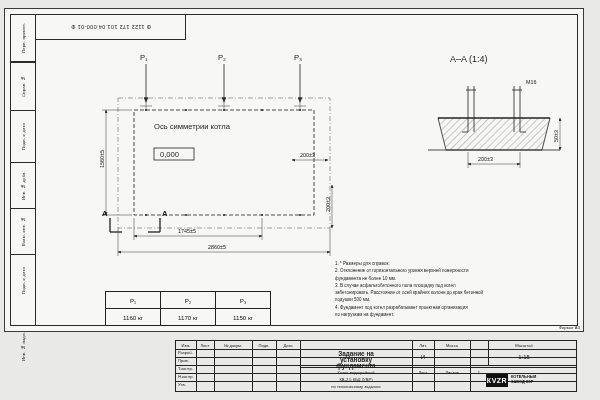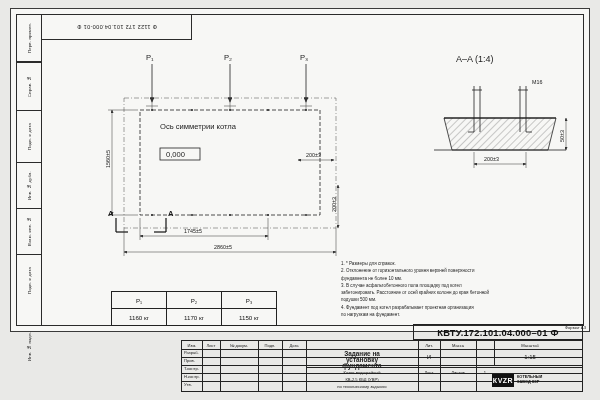--- a/index.html
+++ b/index.html
@@ -3,21 +3,21 @@
 <meta charset="utf-8">
 <style>
   html,body{margin:0;padding:0;}
   body{
     width:600px;height:400px;
     background:#e9e9e7;
     font-family:"Liberation Sans", sans-serif;
     overflow:hidden;
   }
   #sheet{
-    position:absolute;left:10px;top:8px;width:580px;height:324px;
+    position:absolute;left:4px;top:8px;width:580px;height:324px;
     background:#f7f7f5;
     border:1px solid #3a3a3a;
     box-sizing:border-box;
   }
   .frame{
     position:absolute;left:5px;top:5px;right:5px;bottom:5px;
     border:1.4px solid #2b2b2b;
     box-sizing:border-box;
   }
   
@@ -277,21 +277,20 @@
     <div>1. * Размеры для справок.</div>
     <div>2. Отклонение от горизонтального уровня верхней поверхности</div>
     <div>фундамента не более 10 мм.</div>
     <div>3. В случае асфальтобетонного пола площадку под котел</div>
     <div>забетонировать. Расстояние от осей крайних колонн до края бетонной</div>
     <div>подушки  500 мм.</div>
     <div>4. Фундамент под котел разрабатывает проектная организация</div>
     <div>по нагрузкам на фундамент.</div>
   </div>
 
-  <div class="bigcode">КВТУ.172.101.04.000–01  Ф</div>
 
   <div class="tb">
 
     <div class="vline" style="left:20px;"></div>
     <div class="vline" style="left:38px;"></div>
     <div class="vline" style="left:76px;"></div>
     <div class="vline" style="left:100px;"></div>
     <div class="vline" style="left:124px;"></div>
     <div class="vline" style="left:236px;"></div>
     <div class="vline" style="left:258px;"></div>

